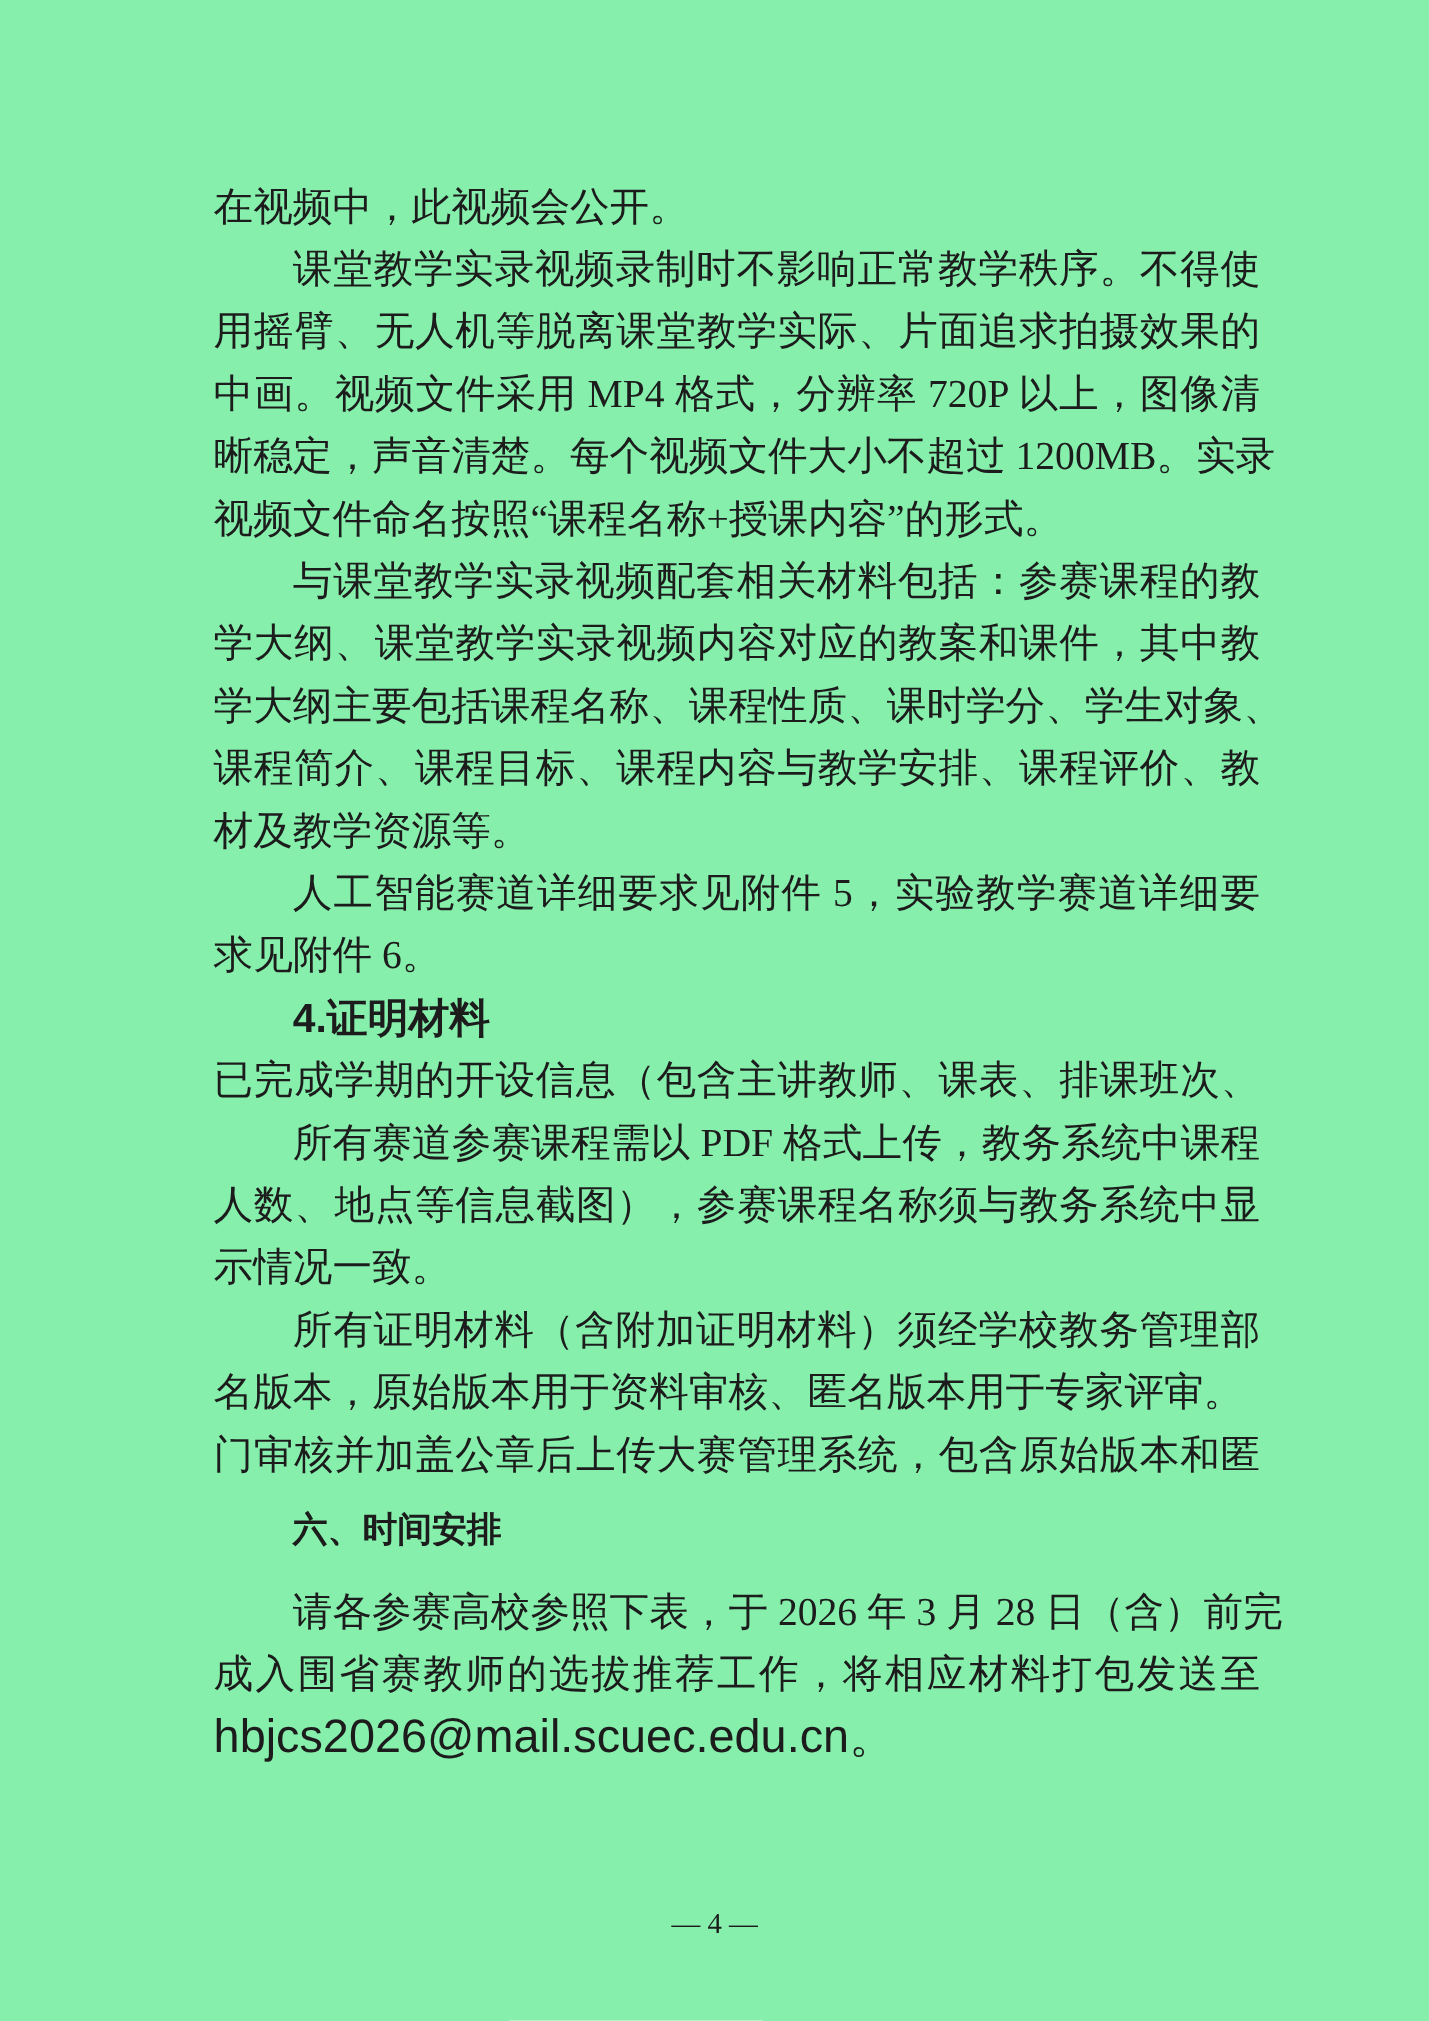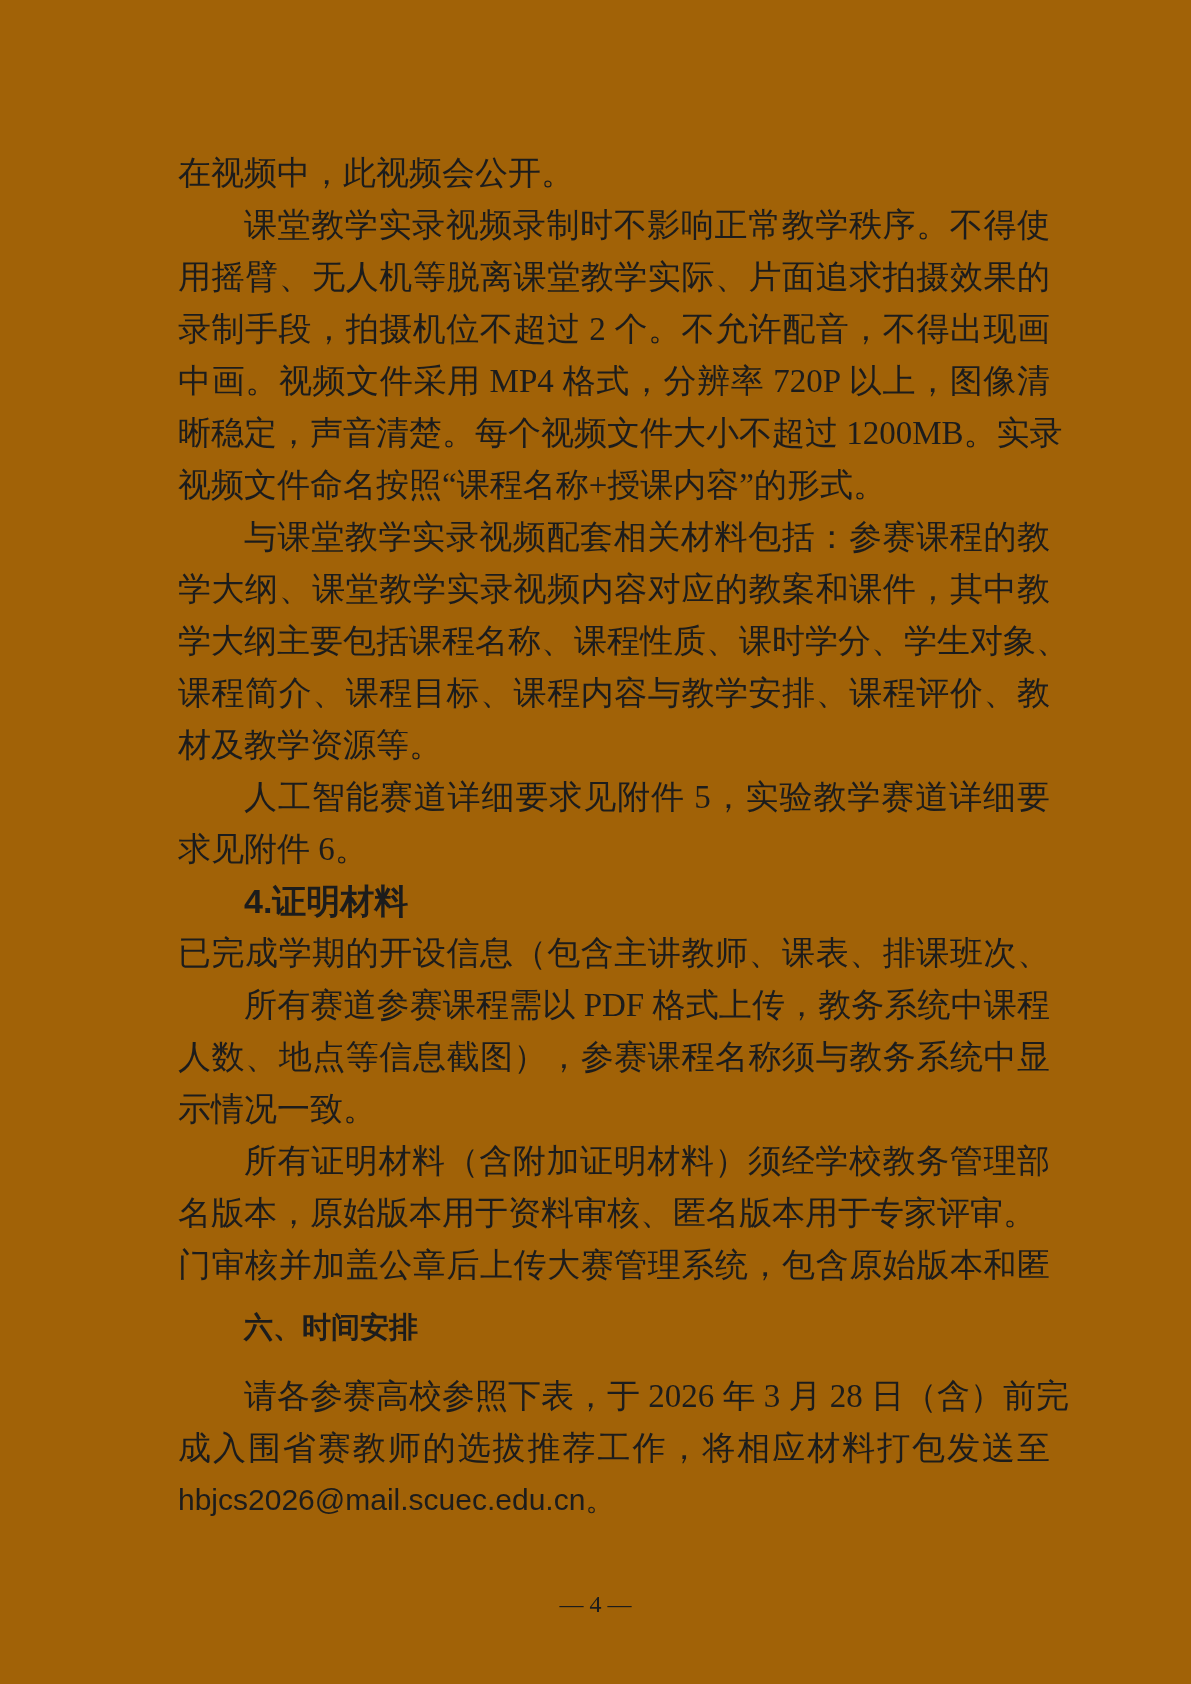--- a/index.html
+++ b/index.html
@@ -4,21 +4,21 @@
 <style>
   html, body {
     margin: 0;
     padding: 0;
     background: #ffffff;
   }
   .page {
     position: relative;
     width: 1191px;
     height: 1684px;
-    background: #a16207;
+    background: #86efac;
     overflow: hidden;
     font-family: "Liberation Serif", "DejaVu Serif", serif;
     color: #1c1c1c;
   }
   .doc-body {
     position: absolute;
     left: 178px;
     top: 147px;
     width: 872px;
   }
@@ -44,21 +44,21 @@
   }
   .line.heading-section {
     font-family: "Liberation Sans", "DejaVu Sans", sans-serif;
     font-weight: bold;
     font-size: 29px;
     margin-top: 10px;
     margin-bottom: 17px;
   }
   .line.email {
     font-family: "Liberation Sans", "DejaVu Sans", sans-serif;
-    font-size: 30px;
+    font-size: 39px;
   }
   .page-footer {
     position: absolute;
     left: 0;
     right: 0;
     top: 1588px;
     height: 32px;
     line-height: 32px;
     text-align: center;
     font-size: 24px;
@@ -67,21 +67,20 @@
   }
 </style>
 </head>
 <body>
 
 <div class="page">
   <div class="doc-body">
       <div class="line body">在视频中，此视频会公开。</div>
       <div class="line body full indent">课堂教学实录视频录制时不影响正常教学秩序。不得使</div>
       <div class="line body full">用摇臂、无人机等脱离课堂教学实际、片面追求拍摄效果的</div>
-      <div class="line body full">录制手段，拍摄机位不超过 2 个。不允许配音，不得出现画</div>
       <div class="line body full">中画。视频文件采用 MP4 格式，分辨率 720P 以上，图像清</div>
       <div class="line body full">晰稳定，声音清楚。每个视频文件大小不超过 1200MB。实录</div>
       <div class="line body">视频文件命名按照“课程名称+授课内容”的形式。</div>
       <div class="line body full indent">与课堂教学实录视频配套相关材料包括：参赛课程的教</div>
       <div class="line body full">学大纲、课堂教学实录视频内容对应的教案和课件，其中教</div>
       <div class="line body full">学大纲主要包括课程名称、课程性质、课时学分、学生对象、</div>
       <div class="line body full">课程简介、课程目标、课程内容与教学安排、课程评价、教</div>
       <div class="line body">材及教学资源等。</div>
       <div class="line body full indent">人工智能赛道详细要求见附件 5，实验教学赛道详细要</div>
       <div class="line body">求见附件 6。</div>

